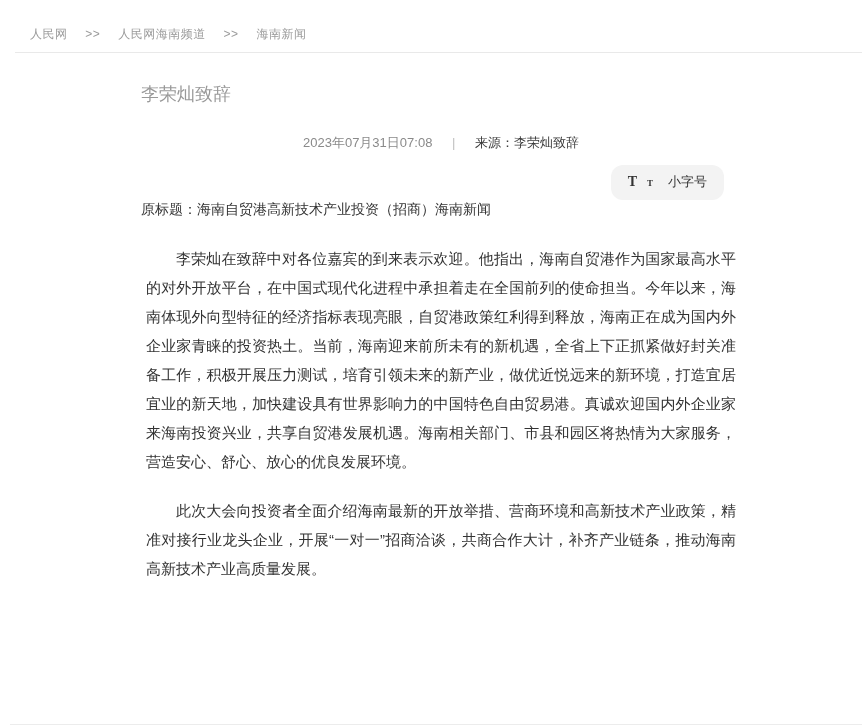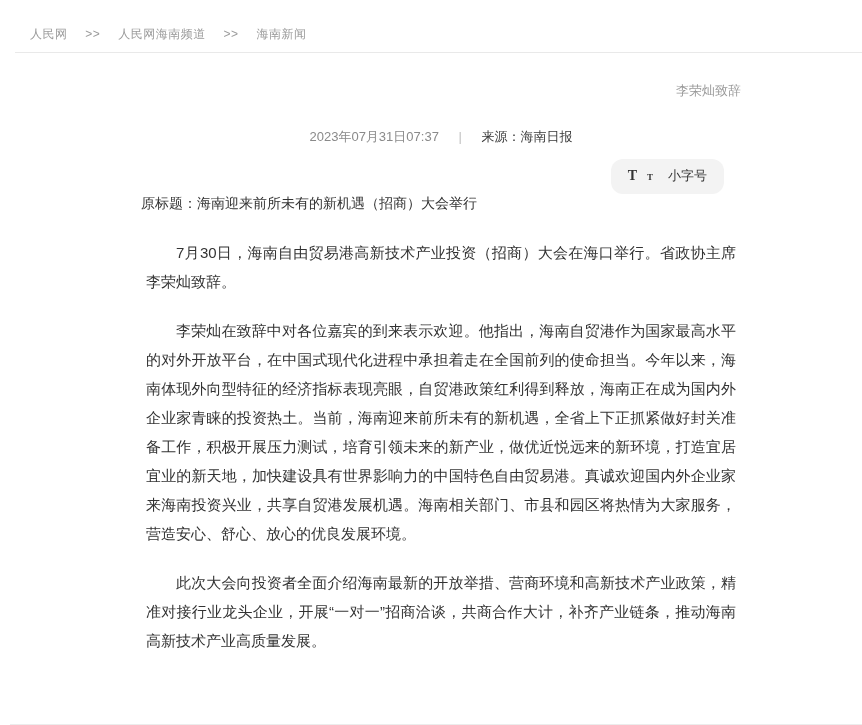--- a/index.html
+++ b/index.html
@@ -28,22 +28,22 @@
   .article-title {
     margin-top: 22px;
     text-align: center;
     font-size: 26px;
     line-height: 36px;
     font-weight: bold;
     color: #2b2b2b;
   }
   .article-subtitle {
     margin-top: 9px;
-    text-align: right;
-    font-size: 13px;
+    text-align: left;
+    font-size: 18px;
     color: #999999;
   }
   .article-meta {
     margin-top: 18px;
     text-align: center;
     font-size: 13px;
     color: #8a8a8a;
   }
   .article-meta .meta-sep { margin: 0 6px; color: #c0c0c0; }
   .article-meta .meta-source { color: #3a3a3a; text-decoration: none; cursor: pointer; }
@@ -97,37 +97,36 @@
   </div>
 
   <hr class="top-divider">
 
   <div class="content">
 
 
     <div class="article-subtitle">李荣灿致辞</div>
 
     <div class="article-meta">
-      <span class="meta-date">2023年07月31日07:37</span>
+      <span class="meta-date">2023年07月31日07:08</span>
       <span class="meta-sep">|</span>
-      <a class="meta-source">来源：海南日报</a>
+      <a class="meta-source">来源：李荣灿致辞</a>
     </div>
 
     <div class="toolbar">
       <button class="fontsize-pill">
         <span class="t-big">T</span>
           <span class="t-small">T</span>
         <span class="pill-label">小字号</span>
       </button>
     </div>
 
-    <div class="original-title">原标题：海南迎来前所未有的新机遇（招商）大会举行</div>
+    <div class="original-title">原标题：海南自贸港高新技术产业投资（招商）海南新闻</div>
 
     <div class="article-body">
-      <p>7月30日，海南自由贸易港高新技术产业投资（招商）大会在海口举行。省政协主席李荣灿致辞。</p>
       <p>李荣灿在致辞中对各位嘉宾的到来表示欢迎。他指出，海南自贸港作为国家最高水平的对外开放平台，在中国式现代化进程中承担着走在全国前列的使命担当。今年以来，海南体现外向型特征的经济指标表现亮眼，自贸港政策红利得到释放，海南正在成为国内外企业家青睐的投资热土。当前，海南迎来前所未有的新机遇，全省上下正抓紧做好封关准备工作，积极开展压力测试，培育引领未来的新产业，做优近悦远来的新环境，打造宜居宜业的新天地，加快建设具有世界影响力的中国特色自由贸易港。真诚欢迎国内外企业家来海南投资兴业，共享自贸港发展机遇。海南相关部门、市县和园区将热情为大家服务，营造安心、舒心、放心的优良发展环境。</p>
       <p>此次大会向投资者全面介绍海南最新的开放举措、营商环境和高新技术产业政策，精准对接行业龙头企业，开展“一对一”招商洽谈，共商合作大计，补齐产业链条，推动海南高新技术产业高质量发展。</p>
 
     </div>
 
   </div>
 
   <hr class="bottom-divider">
 
 </div>

